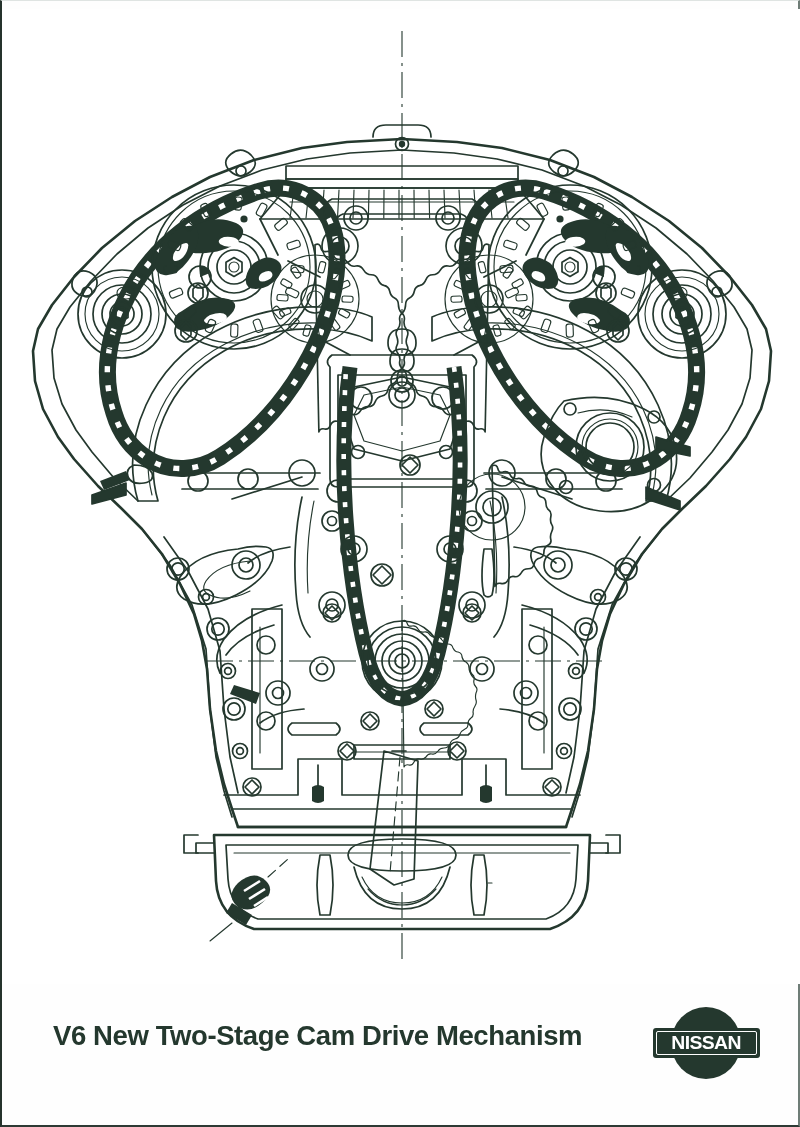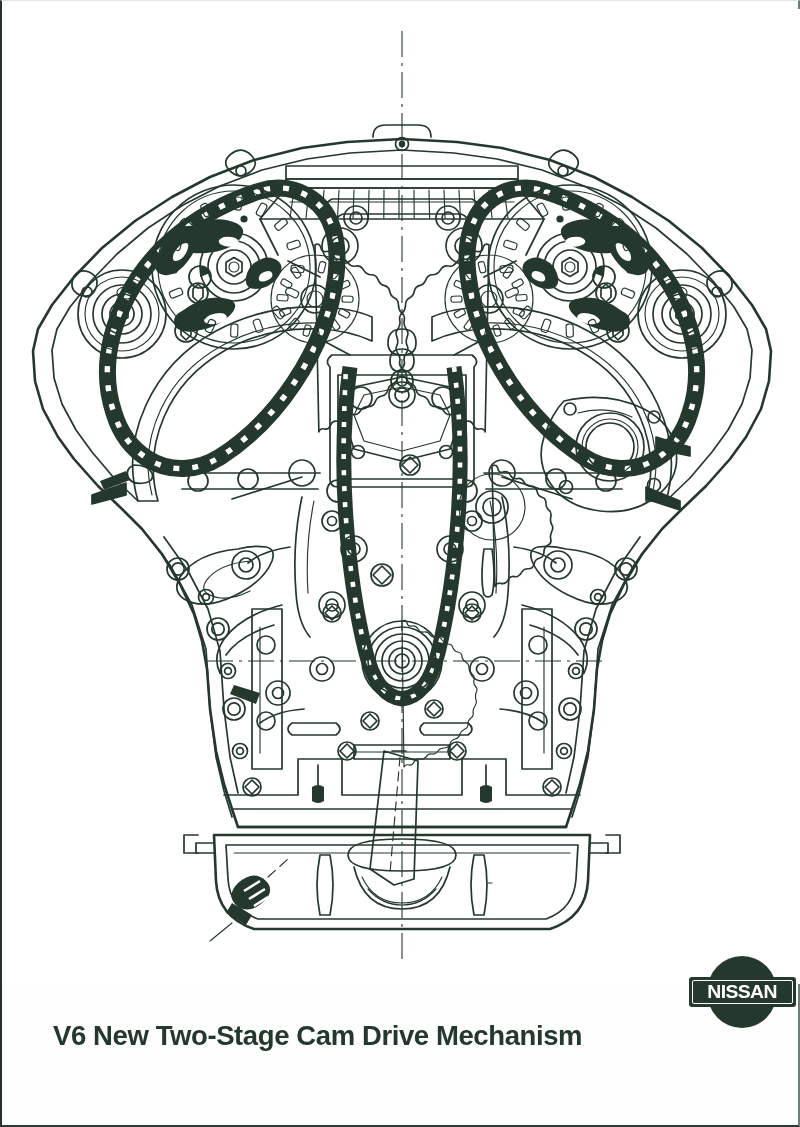--- a/index.html
+++ b/index.html
@@ -53,24 +53,23 @@
     letter-spacing: -0.4px;
     color: #24382e;
     white-space: nowrap;
     font-family: "Liberation Sans", sans-serif;
   }
 
   
   #nissan-logo {
     position: absolute;
     left: 651px;
-    top: 955px;
+    top: 1006px;
     width: 107px;
     height: 72px;
-    margin-left: 36px;
   }
   .logo-oval {
     position: absolute;
     left: 18px;
     top: 0px;
     width: 70px;
     height: 72px;
     background: #24382e;
     border-radius: 50%;
   }

